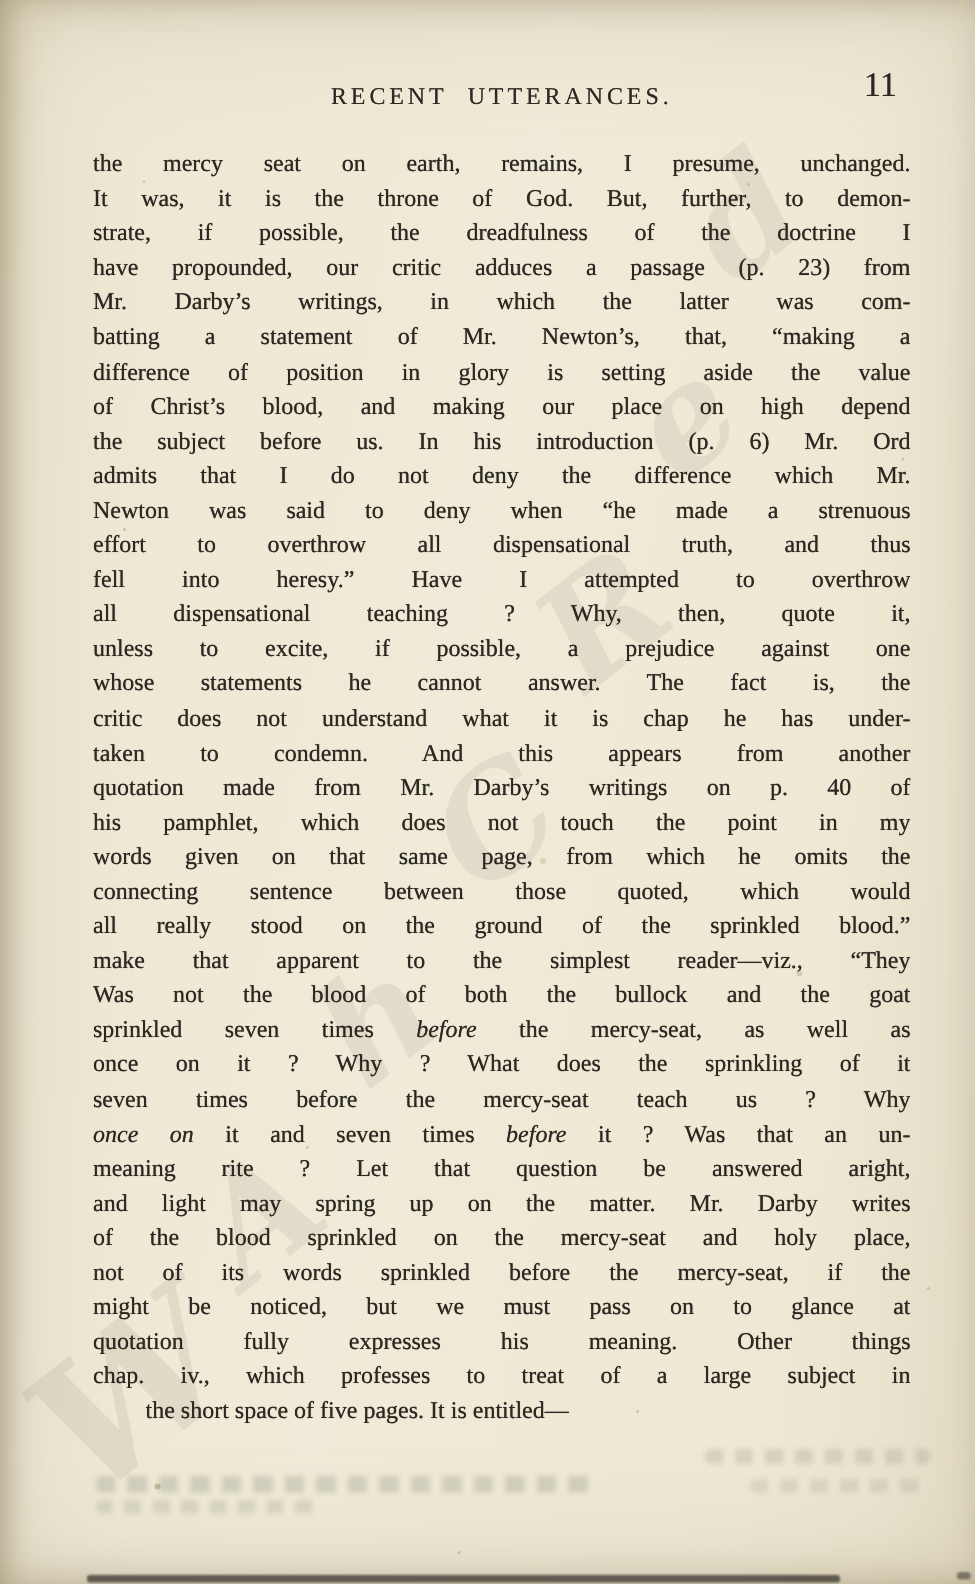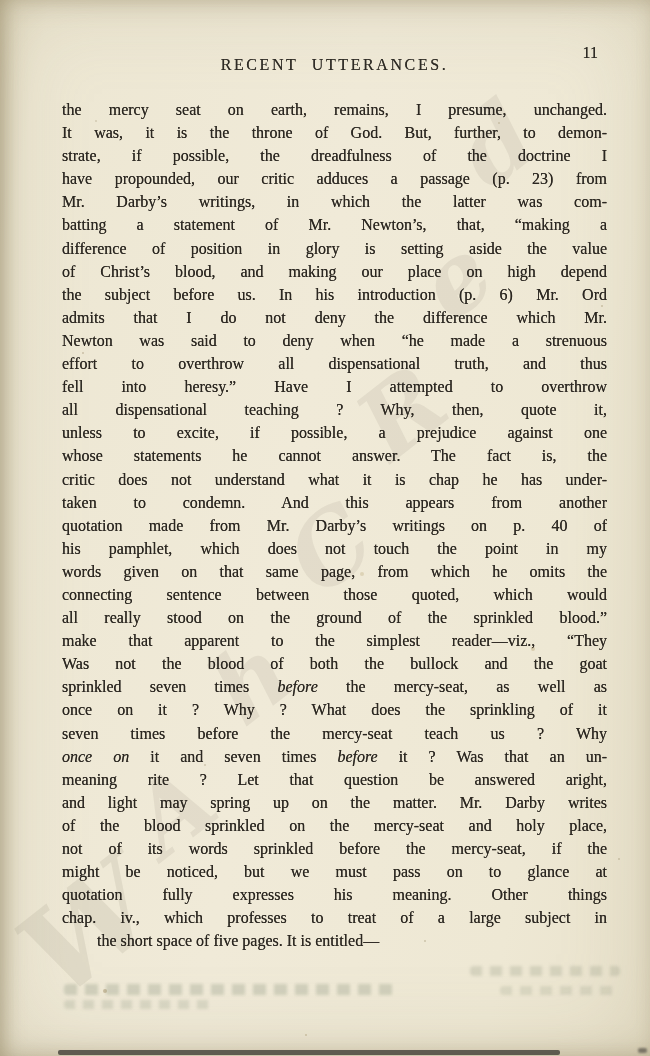--- a/index.html
+++ b/index.html
@@ -23,21 +23,21 @@
   
   .running-head {
     position: absolute; top: 56px; left: 62px; width: 545px;
     text-align: center;
     font-size: 16px; letter-spacing: 2.6px; word-spacing: 7px;
     color: #2e2b25;
     text-shadow: 0 0 .4px rgba(46,43,37,.7);
   }
   .page-number {
     position: absolute; top: 44px; right: 52px;
-    font-size: 16px; color: #2b2822;
+    font-size: 23px; color: #2b2822;
     text-shadow: 0 0 .4px rgba(46,43,37,.7);
   }
   
   .text-block {
     position: absolute; top: 98px; left: 62px; width: 545px;
     color: #2b2721;
     font-size: 16px;
     text-shadow: 0 0 .45px rgba(43,39,33,.85);
   }
   .line {

